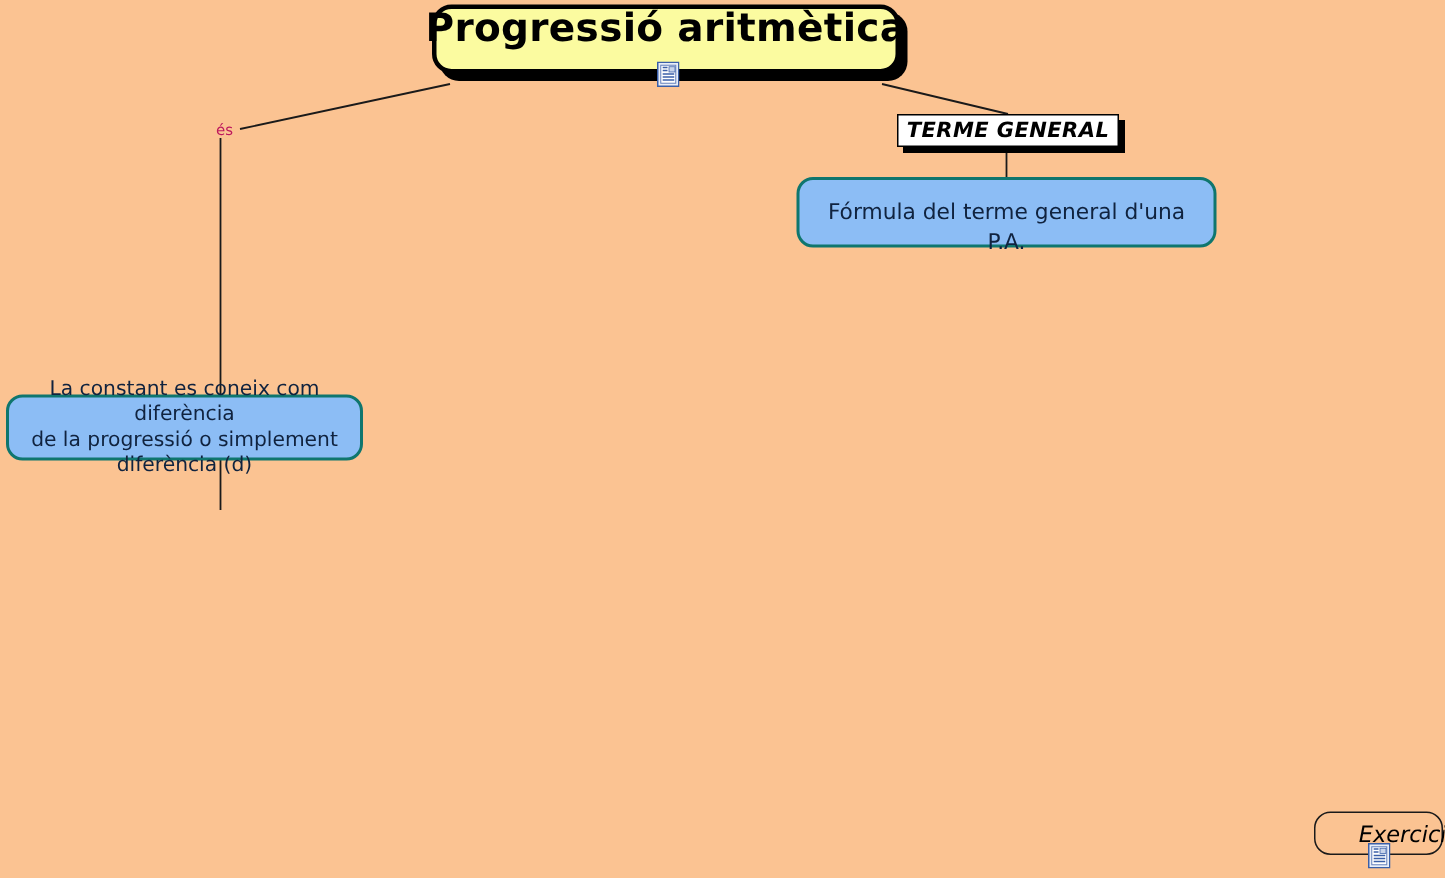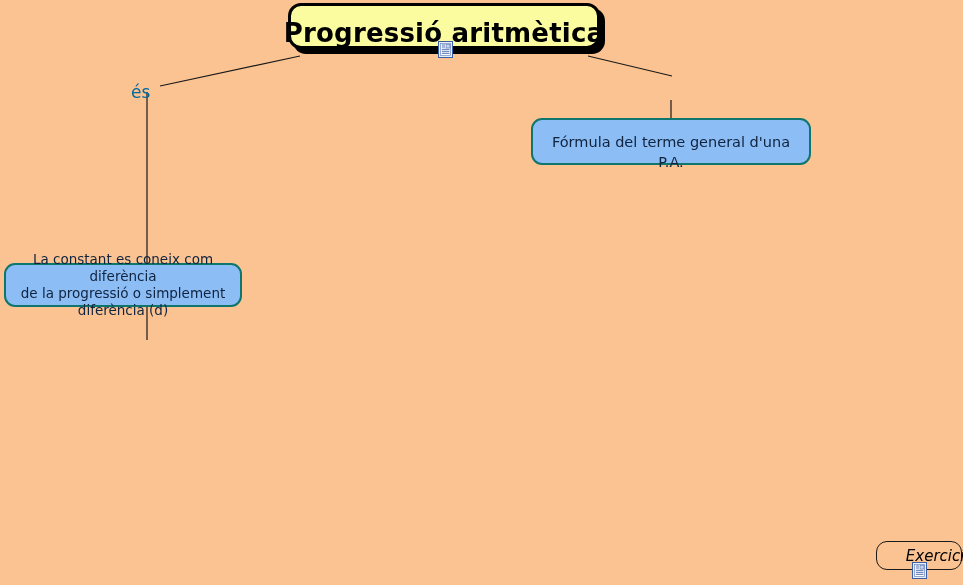--- a/index.html
+++ b/index.html
@@ -45,21 +45,21 @@
   }
   .title-box {
     box-sizing: border-box;
     width: 100%;
     height: 100%;
     background: #fbfba0;
     border: 3px solid #000000;
     border-radius: 13px;
     box-shadow: 5px 5px 0 0 #000000;
     display: flex;
-    align-items: flex-end;
+    align-items: flex-start;
     justify-content: center;
   }
   .title-text {
     font-size: 26px;
     font-weight: bold;
     color: #000000;
     letter-spacing: 0.2px;
     line-height: 1;
     white-space: nowrap;
   }
@@ -121,24 +121,24 @@
     font-weight: bold;
     font-style: italic;
     color: #000000;
     white-space: nowrap;
     letter-spacing: 0.3px;
   }
 
   
   .link-label {
     position: absolute;
-    left: 131px;
+    left: 144px;
     top: 82px;
-    font-size: 17px;
-    color: #0369a1;
+    font-size: 10px;
+    color: #be185d;
     background: transparent;
   }
 
   
   .node-exercicis {
     left: 876px;
     top: 541px;
     width: 86px;
     height: 29px;
   }
@@ -198,20 +198,25 @@
     <rect x="8" y="3.5" width="4" height="3.5" fill="#c8d4ea" stroke="#3a5fa8" stroke-width="0.5"></rect>
     <line x1="3.8" y1="4" x2="7" y2="4" stroke="#3a5fa8" stroke-width="0.9"></line>
     <line x1="3.8" y1="6" x2="7" y2="6" stroke="#3a5fa8" stroke-width="0.9"></line>
     <line x1="3.8" y1="8.3" x2="11.5" y2="8.3" stroke="#3a5fa8" stroke-width="0.9"></line>
     <line x1="3.8" y1="10.3" x2="11.5" y2="10.3" stroke="#3a5fa8" stroke-width="0.9"></line>
     <line x1="3.8" y1="12.3" x2="11.5" y2="12.3" stroke="#3a5fa8" stroke-width="0.9"></line>
   </svg>
 
   <span class="link-label">és</span>
 
+  <div class="node node-terme">
+    <div class="white-box">
+      <span class="white-text">TERME GENERAL</span>
+    </div>
+  </div>
 
   <div class="node node-formula">
     <div class="blue-box">
       <span class="blue-text">
         <span>Fórmula del terme general d'una P.A.</span>
       </span>
     </div>
   </div>
 
 

